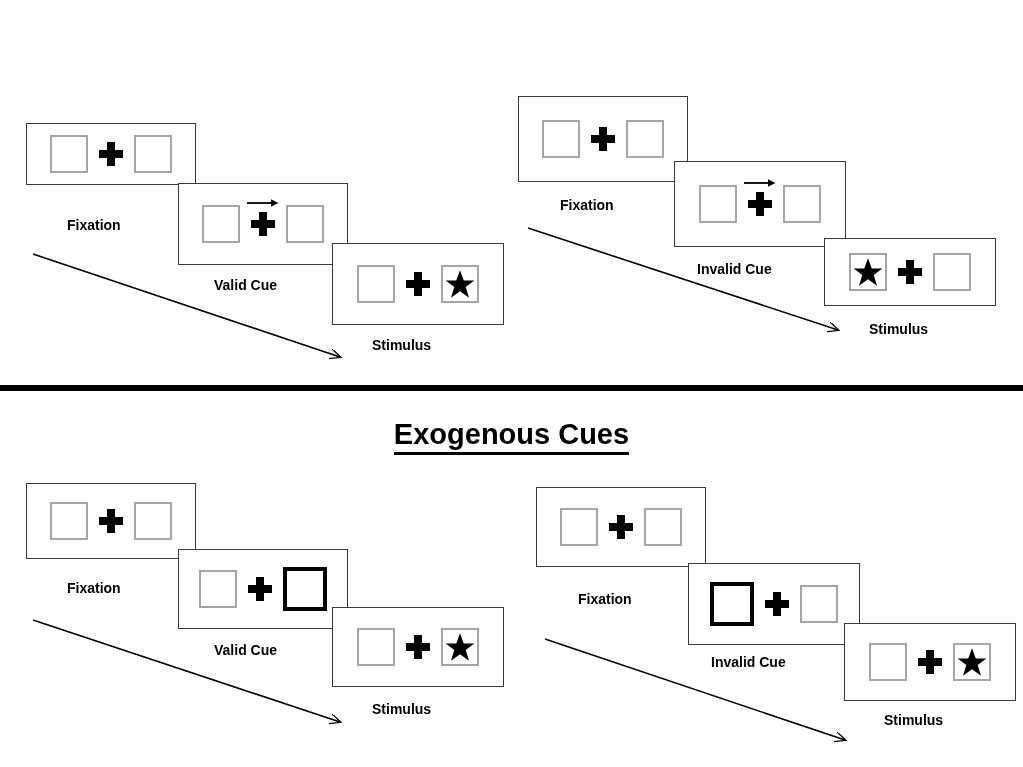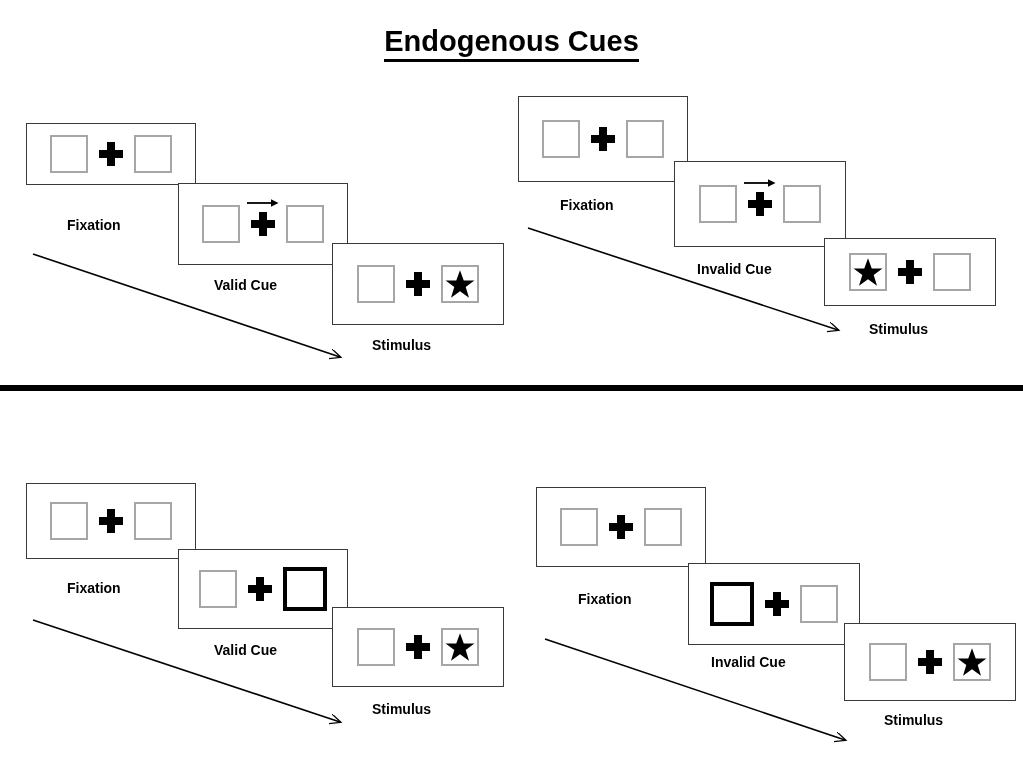--- a/index.html
+++ b/index.html
@@ -143,22 +143,22 @@
     height: 767px;
     pointer-events: none;
     overflow: visible;
   }
 </style>
 </head>
 <body>
 
 <div id="stage">
 
-  <div class="section-title" id="title-0" style="top: 25px;">
-    <span>Endogenous Cues</span>
+  <div class="section-title" id="title-1" style="top: 418px;">
+    <span>Exogenous Cues</span>
   </div>
 
   <div class="divider" id="divider" style="top: 385px;"></div>
 
   <div id="frames-layer">
       <div class="frame" style="left: 26px; top: 123px; width: 170px; height: 62px; z-index: 10;">
         <div class="frame-inner">
           <div class="sq"></div>
           <div class="center-col">
             <div class="plus"></div>

